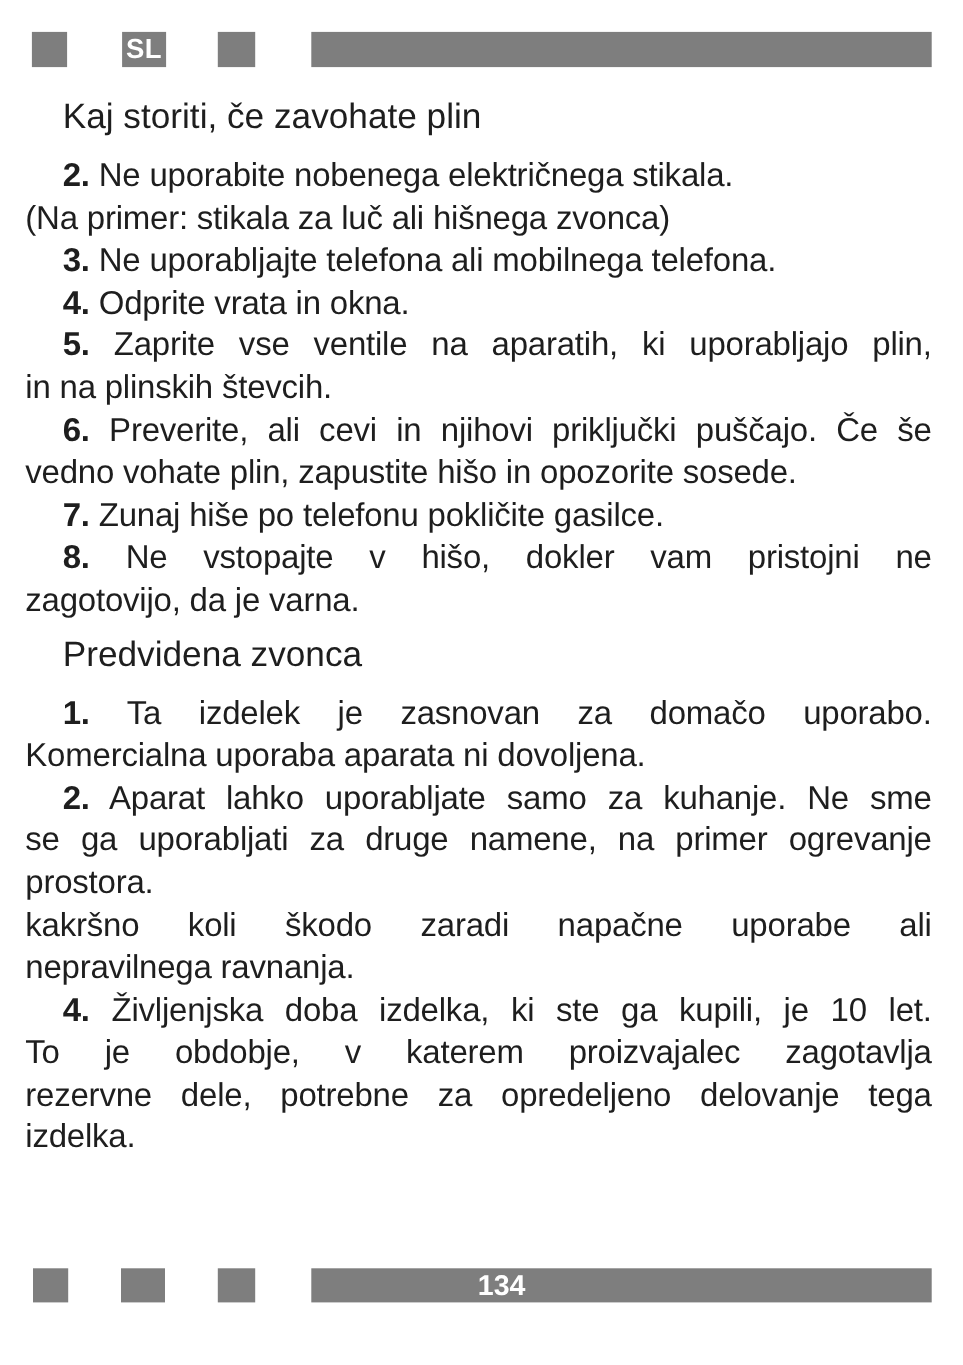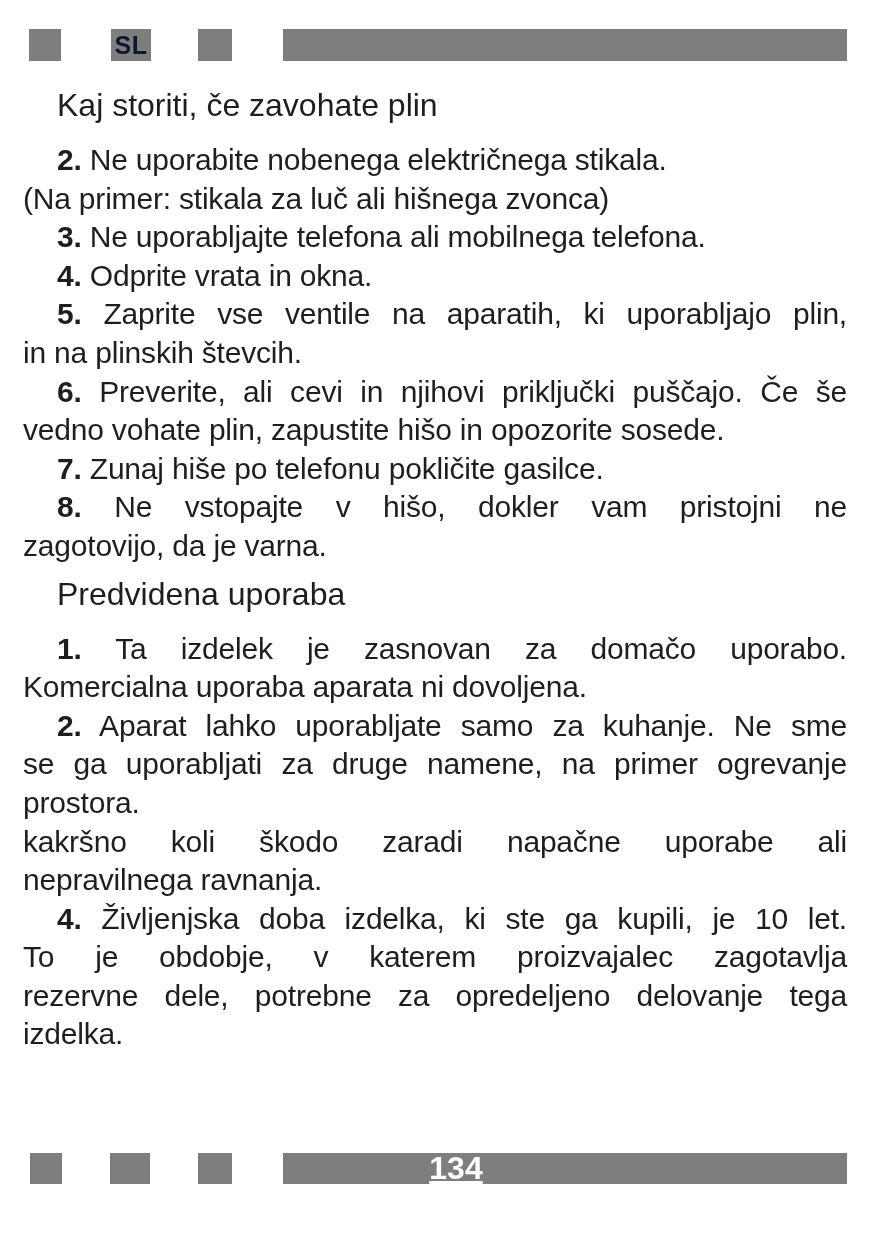--- a/index.html
+++ b/index.html
@@ -9,28 +9,28 @@
     position:relative; width:875px; height:1241px; background:#fff;
     font-family:"Liberation Sans", sans-serif; color:var(--ink); overflow:hidden;
   }
   
   .band { position:absolute; left:0; width:875px; }
   .band.header { top:29px; height:32px; }
   .band.footer { top:1153px; height:31px; }
   .sq, .longbar, .badge { position:absolute; top:0; height:100%; background:var(--band); }
   .h1sq { left:29px; width:32px; }
   .badge { left:111px; width:40px; display:flex; align-items:center; justify-content:center;
-           color:#0f172a; font-weight:bold; font-size:25px; letter-spacing:0.5px; }
+           color:#ffffff; font-weight:bold; font-size:25px; letter-spacing:0.5px; }
   .h2sq { left:198px; width:34px; }
   .longbar { left:283px; width:564px; }
   .f1sq { left:30px; width:32px; }
   .f2sq { left:110px; width:40px; }
   .f3sq { left:198px; width:34px; }
   .pagenum { position:absolute; left:133px; top:0; width:80px; text-align:center;
-             color:#fff; font-weight:bold; font-size:32px; line-height:31px;text-decoration:underline; }
+             color:#fff; font-weight:bold; font-size:26px; line-height:31px; }
   
   .content { position:absolute; left:23px; top:85px; width:824px; }
   .heading { font-size:32px; font-weight:normal; line-height:40px; margin:8px 0 16px 34px; color:var(--ink); }
   .heading:first-child { margin-top:0; }
   .para { margin:0; }
   .line { font-size:30px; line-height:38.6px; letter-spacing:-0.2px; text-align:left; }
   .line.first { padding-left:34px; }
   .line.stretch { text-align:justify; text-align-last:justify; }
   .line b { font-weight:bold; }
 </style>
@@ -68,21 +68,21 @@
         <div class="line first stretch"><b>6.</b> Preverite, ali cevi in njihovi priključki puščajo. Če še</div>
         <div class="line">vedno vohate plin, zapustite hišo in opozorite sosede.</div>
       </div>
       <div class="para">
         <div class="line first"><b>7.</b> Zunaj hiše po telefonu pokličite gasilce.</div>
       </div>
       <div class="para">
         <div class="line first stretch"><b>8.</b> Ne vstopajte v hišo, dokler vam pristojni ne</div>
         <div class="line">zagotovijo, da je varna.</div>
       </div>
-      <h1 class="heading">Predvidena uporaba</h1>
+      <h1 class="heading">Predvidena zvonca</h1>
       <div class="para">
         <div class="line first stretch"><b>1.</b> Ta izdelek je zasnovan za domačo uporabo.</div>
         <div class="line">Komercialna uporaba aparata ni dovoljena.</div>
       </div>
       <div class="para">
         <div class="line first stretch"><b>2.</b> Aparat lahko uporabljate samo za kuhanje. Ne sme</div>
         <div class="line stretch">se ga uporabljati za druge namene, na primer ogrevanje</div>
         <div class="line">prostora.</div>
       </div>
       <div class="para">

